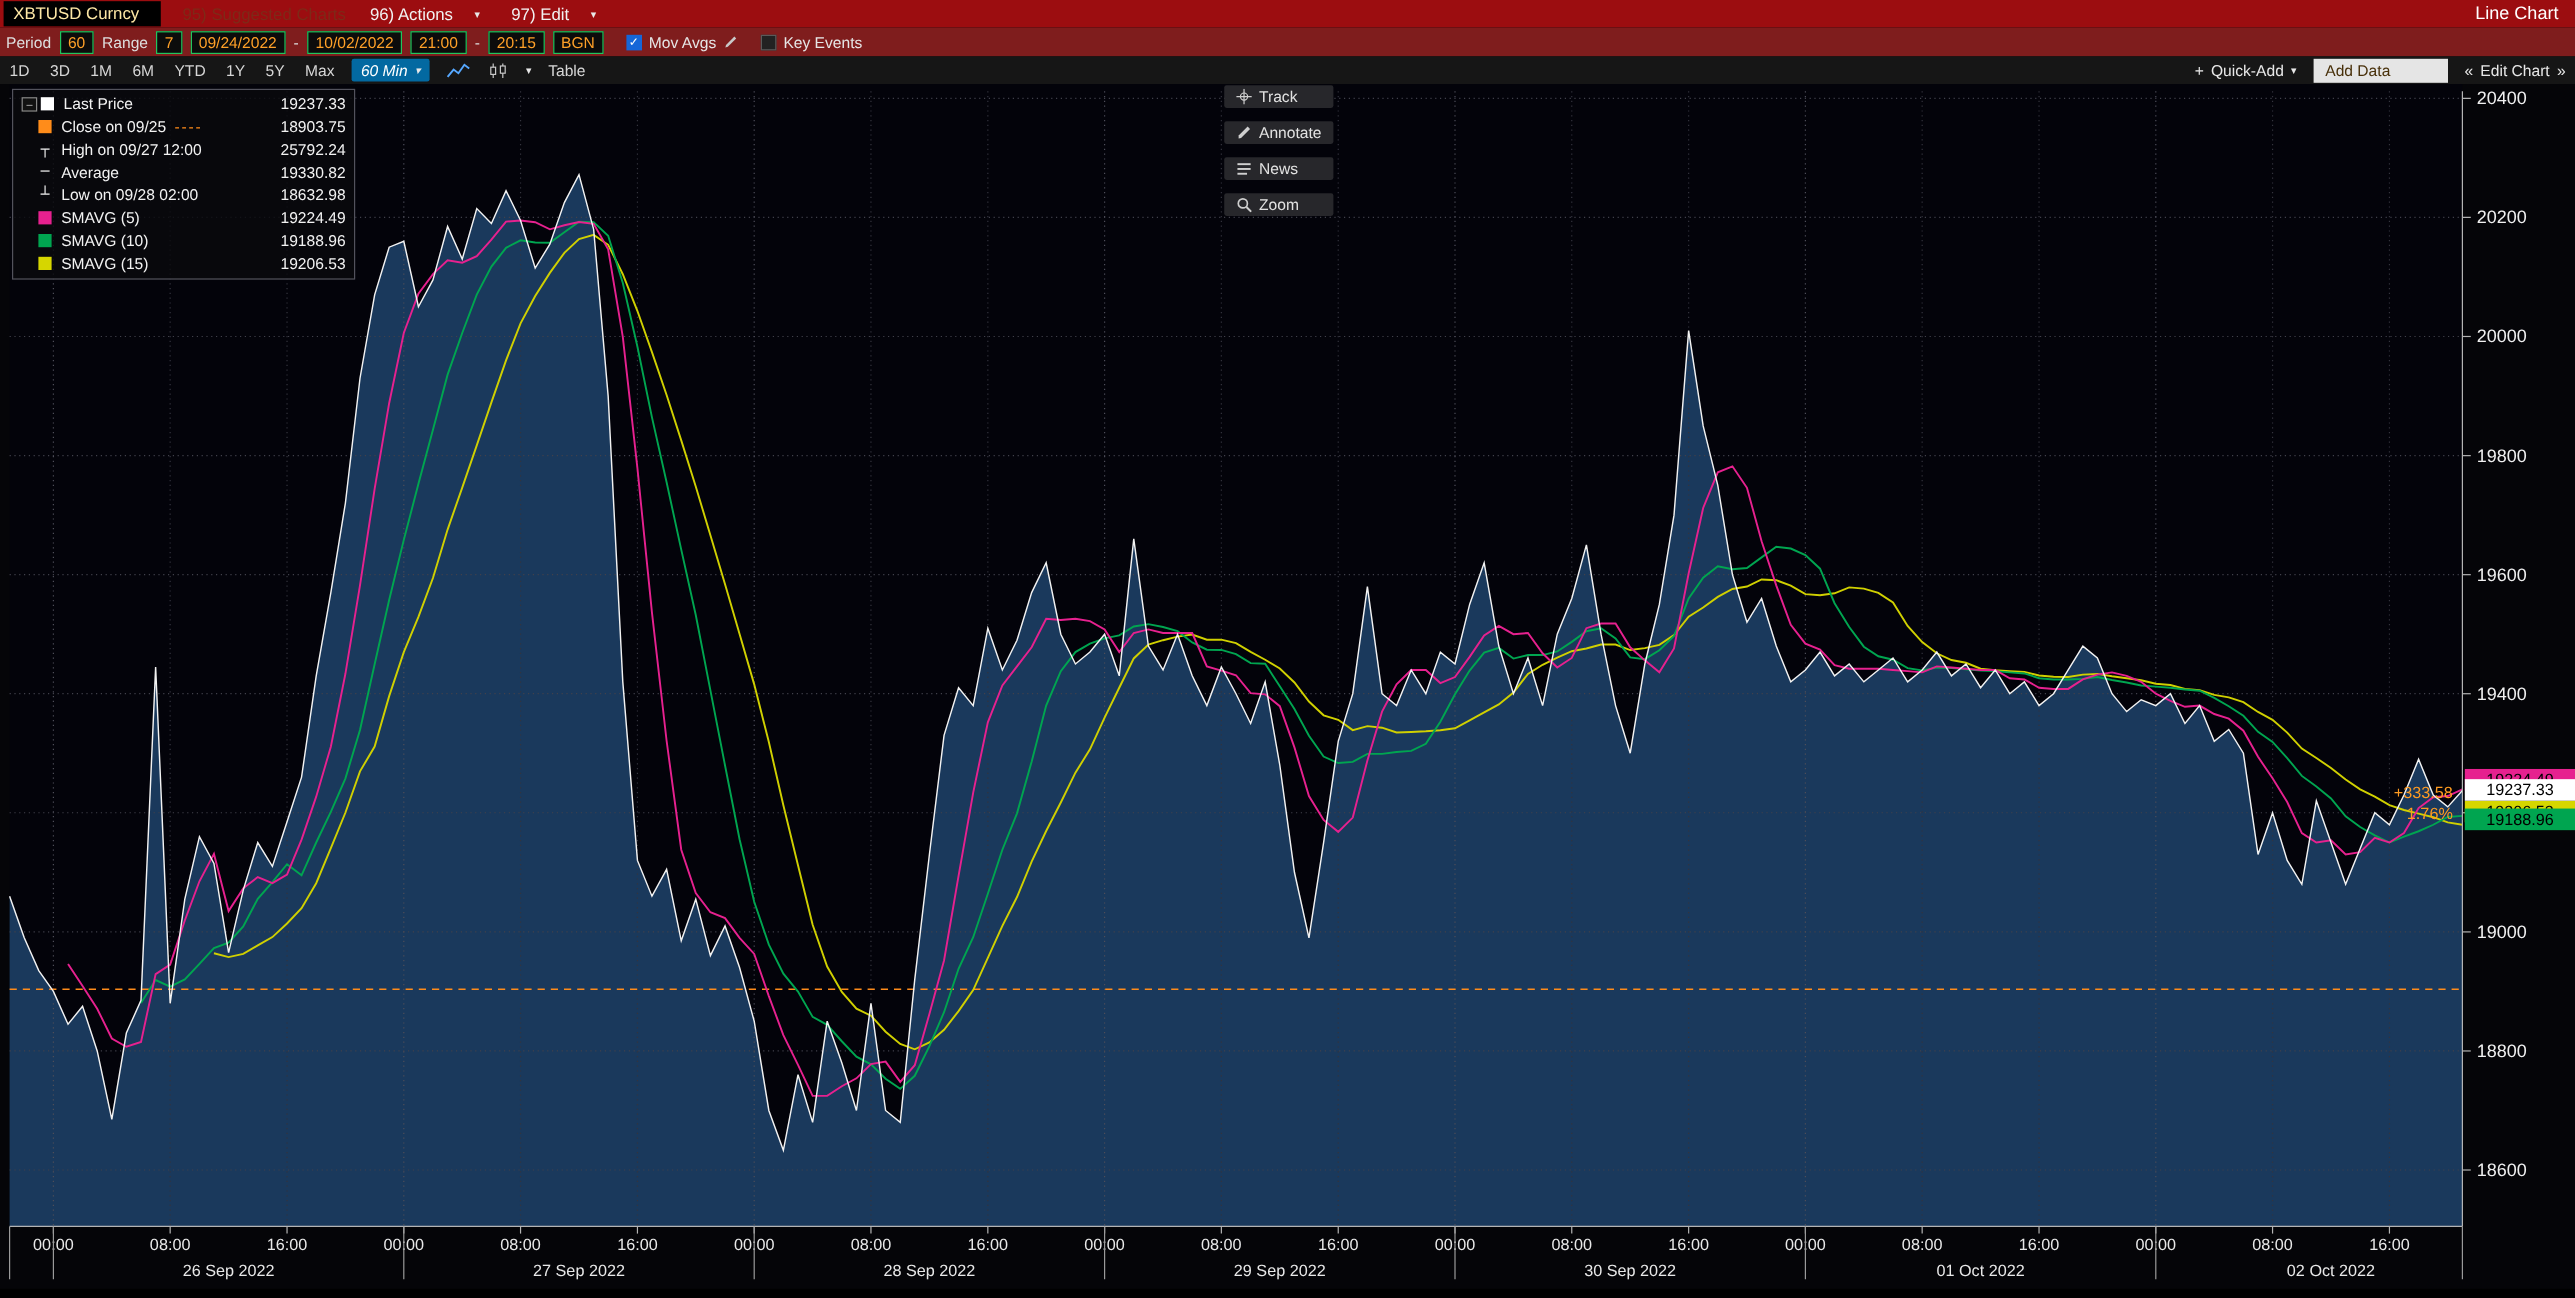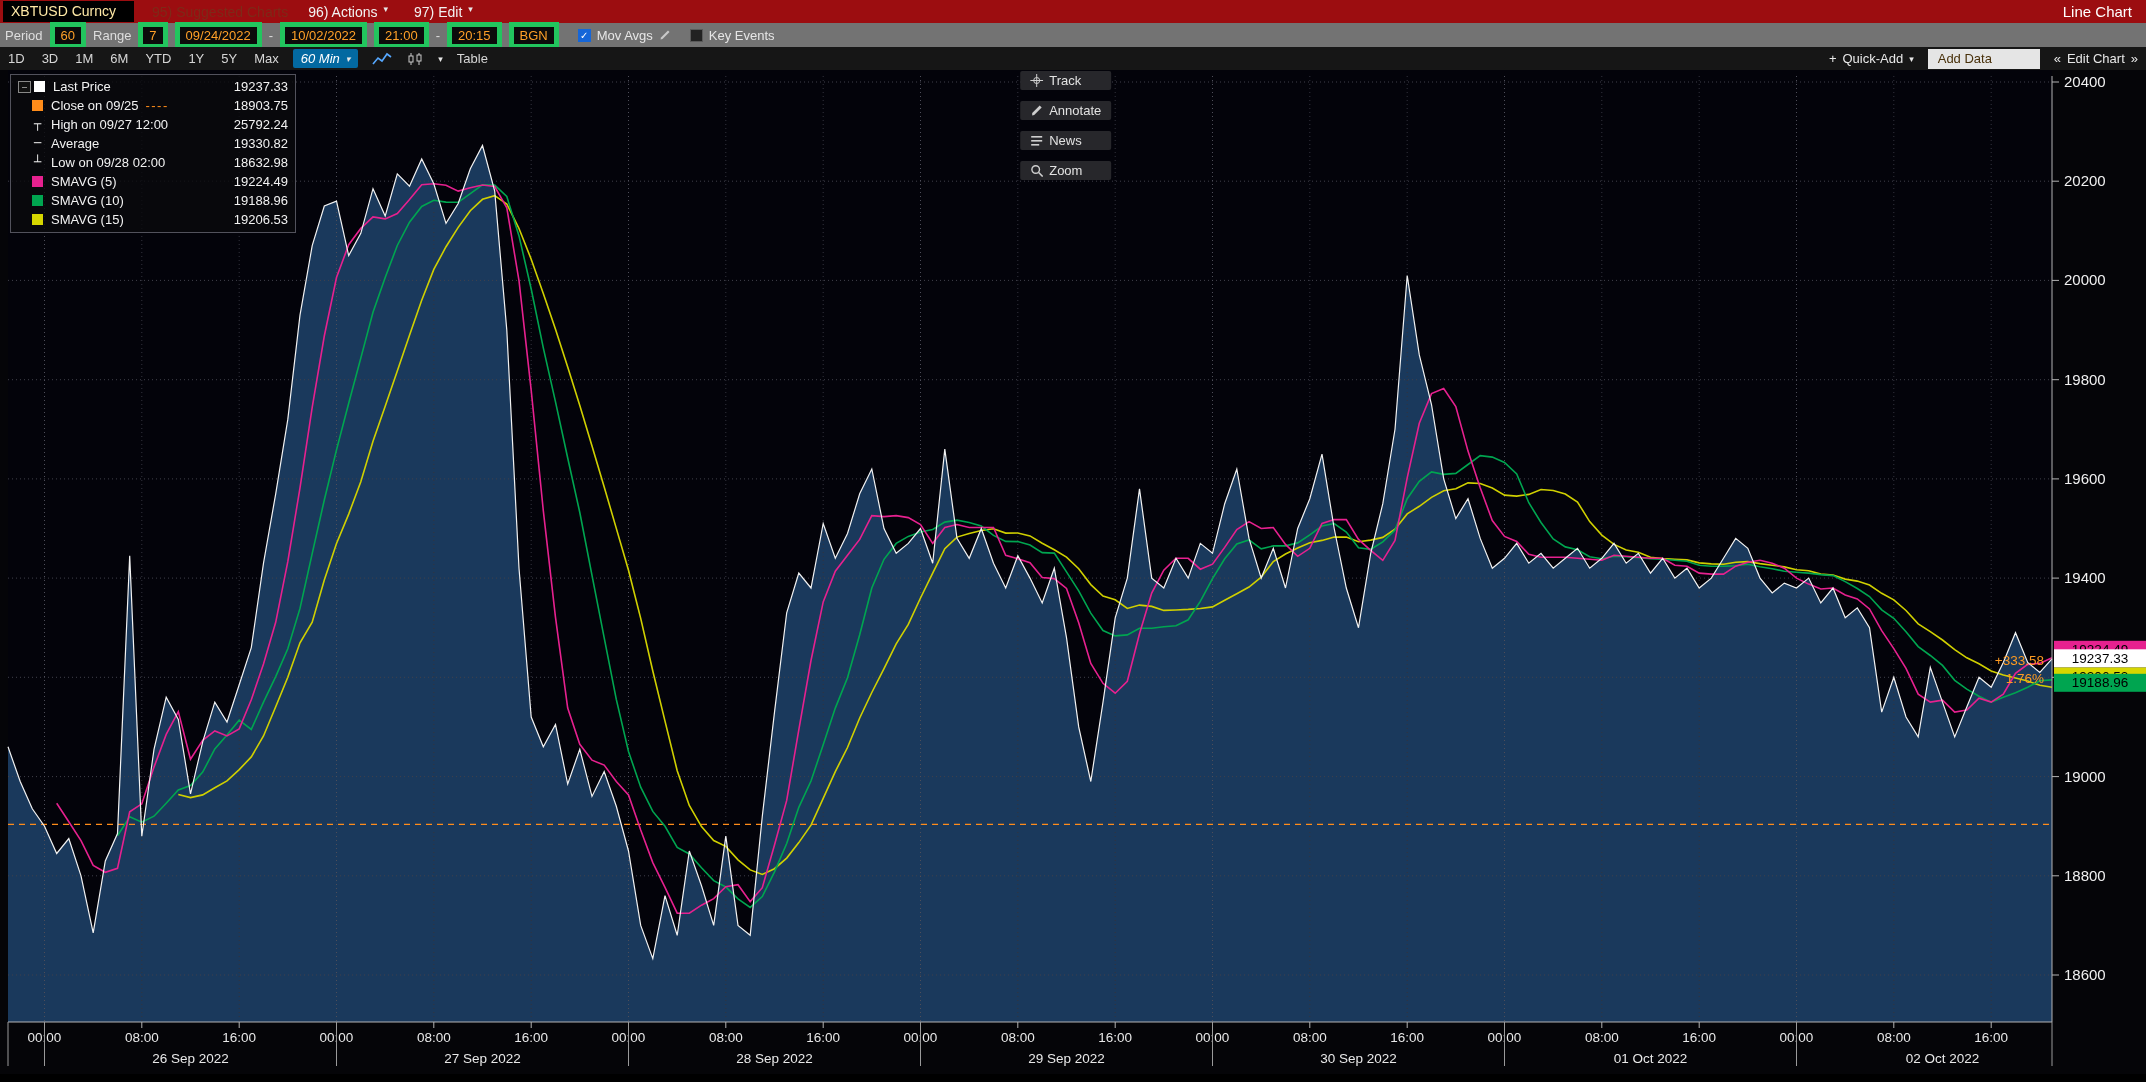--- a/index.html
+++ b/index.html
@@ -4,29 +4,29 @@
 <style>
   html,body{margin:0;padding:0;background:#000;}
   #app{position:relative;width:2146px;height:1082px;background:#050508;overflow:hidden;
        font-family:"Liberation Sans",sans-serif;-webkit-font-smoothing:antialiased;}
 
   
   .titlebar{position:absolute;top:0;left:0;right:0;height:23px;background:#9c0d10;
             display:flex;align-items:center;padding-left:3px;}
   .sec-chip{background:#000;color:#ffe9a6;font-size:14px;padding:2px 18px 3px 8px;margin-right:12px;}
   .menu-dim{color:#7e2a18;font-size:14px;margin:0 20px 0 6px;}
-  .menu-item{color:#f2f2f2;font-size:14px;margin-right:26px;display:flex;gap:6px;cursor:default;}
+  .menu-item{color:#f2f2f2;font-size:14px;margin-right:26px;display:flex;align-items:center;gap:18px;cursor:default;}
   .caret{font-size:9px;color:#e8e8e8;}
   .view-label{margin-left:auto;margin-right:14px;color:#fff;font-size:15px;}
 
   
-  .settingsbar{position:absolute;top:23px;left:0;right:0;height:24px;background:#737373;
+  .settingsbar{position:absolute;top:23px;left:0;right:0;height:24px;background:#7f1d1d;
                display:flex;align-items:center;gap:7px;padding-left:5px;font-size:13px;}
   .sb-label{color:#dedede;}
-  .sb-field{color:#ffa028;background:#0c0c0c;border:5px solid #22c55e;padding:1px 6px;line-height:15px;}
+  .sb-field{color:#ffa028;background:#0c0c0c;border:1px solid #22c55e;padding:1px 6px;line-height:15px;}
   .sb-dash{color:#dedede;}
   .cb-wrap{display:flex;align-items:center;gap:6px;margin-left:12px;color:#e6e6e6;}
   .checkbox{width:13px;height:13px;display:inline-flex;align-items:center;justify-content:center;
             font-size:10px;color:#fff;}
   .cb-on{background:#1566d8;}
   .cb-off{width:11px;height:11px;background:#222;border:1px solid #5a5a5a;}
 
   
   .charttoolbar{position:absolute;top:47px;left:0;right:0;height:23px;background:#161616;
                 display:flex;align-items:center;font-size:13px;color:#d6d6d6;padding:0 8px;gap:14px;}

